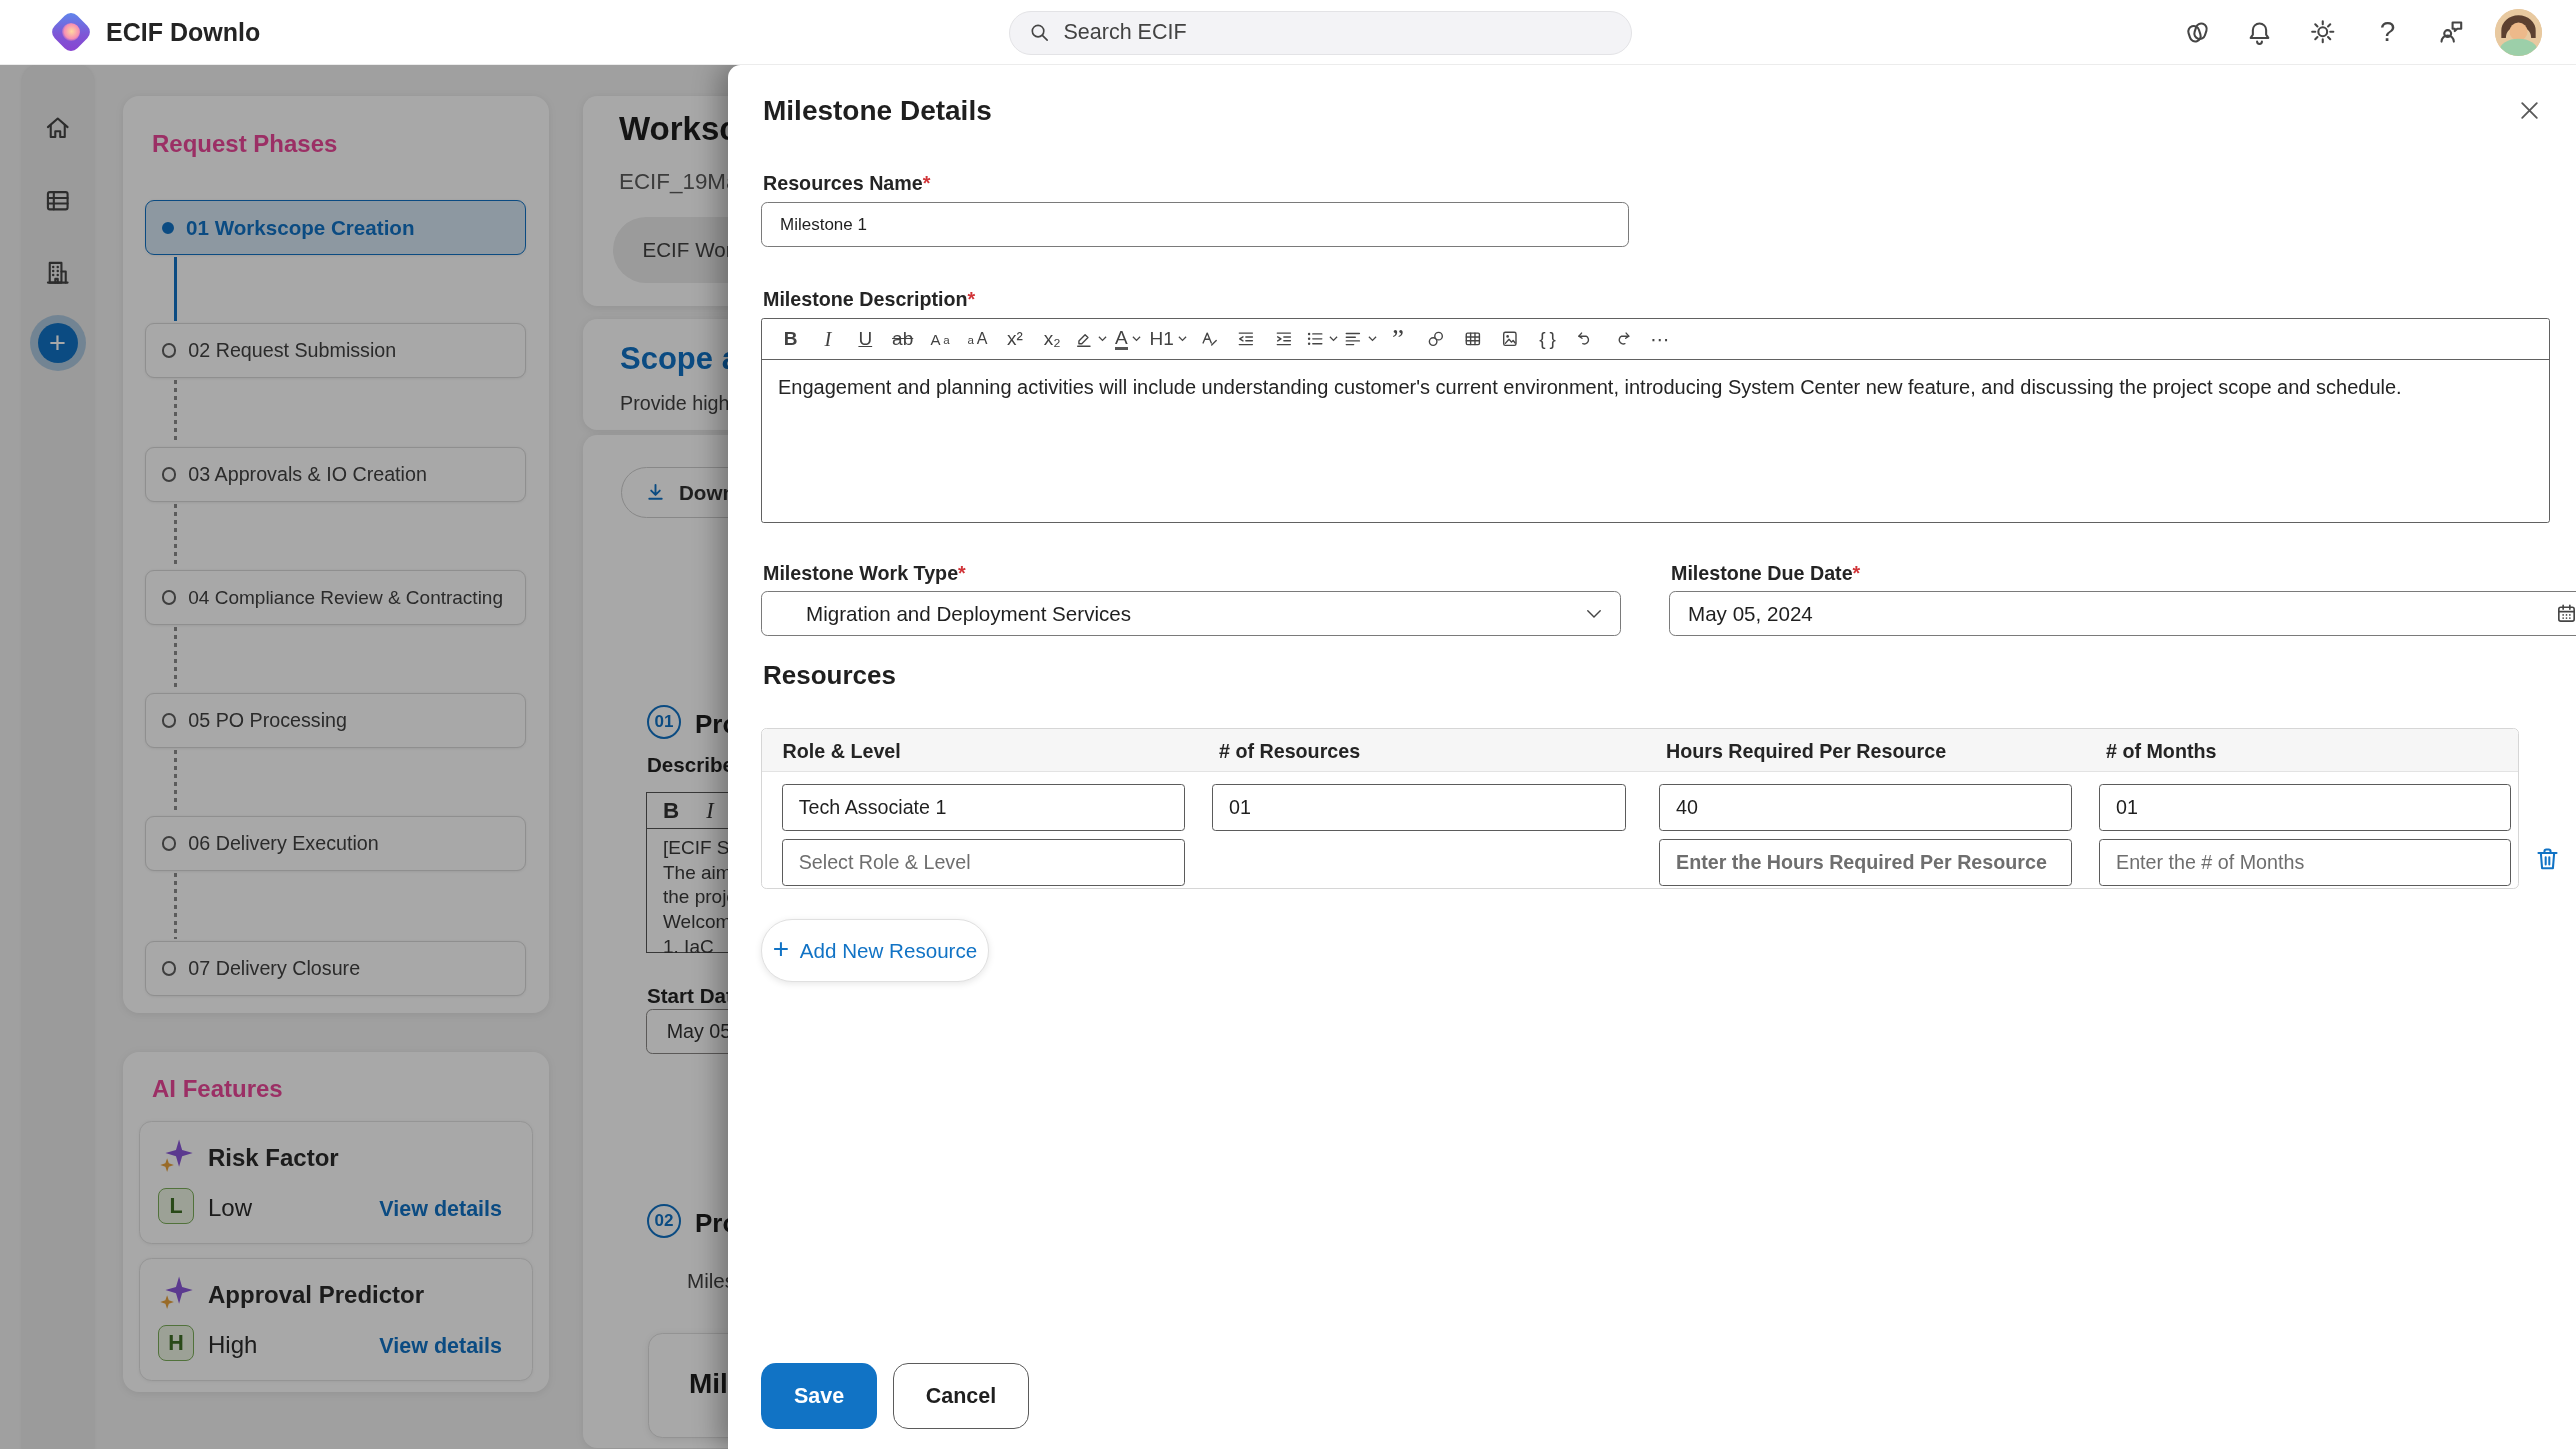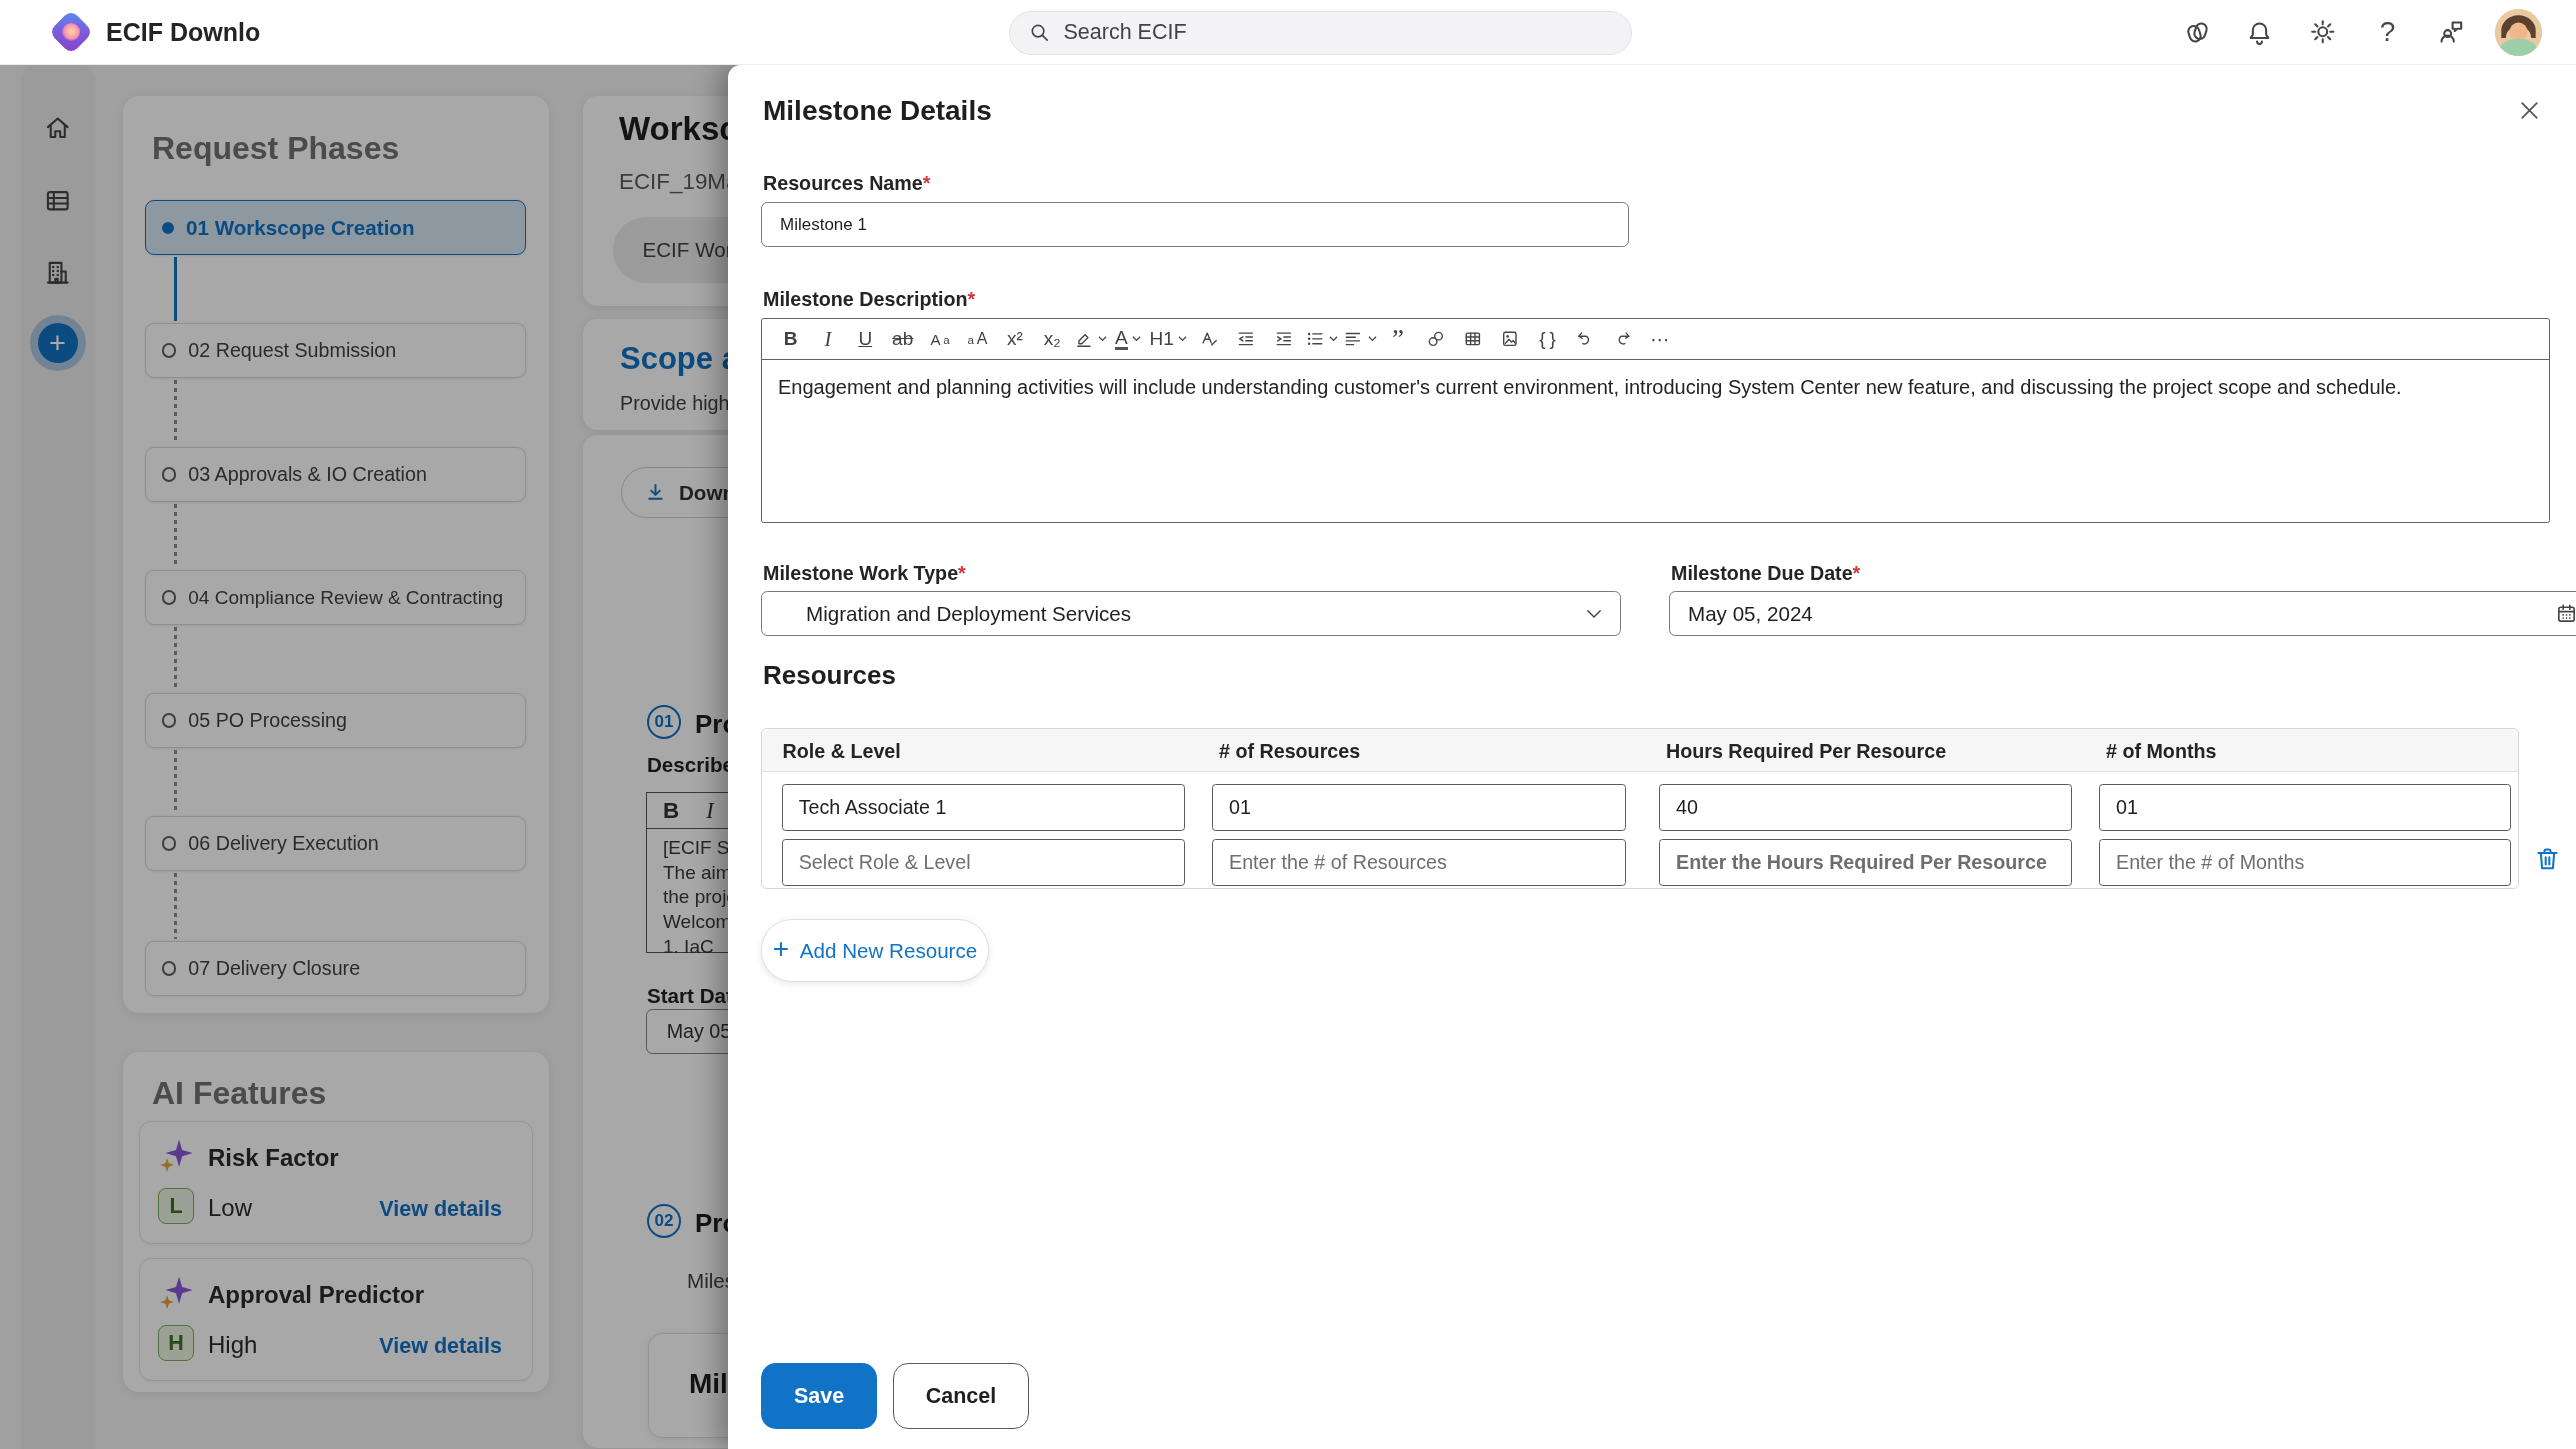--- a/index.html
+++ b/index.html
@@ -21,21 +21,21 @@
 
   
   .page { position:absolute; left:0; top:65px; width:2576px; height:1384px; background:#F3F3F3; }
   .overlay { position:absolute; left:0; top:65px; width:2576px; height:1384px; background:rgba(0,0,0,0.34); z-index:50; }
 
   .rail { position:absolute; left:21.5px; top:0; width:72px; height:1384px; background:#EBEBEB; border-radius:16px 16px 0 0; box-shadow:0 0.9px 3.6px rgba(0,0,0,0.08); }
   .rail-ic { position:absolute; left:21.5px; width:29.5px; height:29.5px; cursor:pointer; }
   .plus-btn { position:absolute; left:16px; top:258px; width:40px; height:40px; border-radius:50%; background:#1173C5; box-shadow:0 0 0 8px rgba(17,115,197,0.28); display:flex; align-items:center; justify-content:center; color:#fff; font-size:29px; font-weight:400; cursor:pointer; }
 
   .card { background:#FFFFFF; border-radius:16px; box-shadow:0 1.8px 9px rgba(0,0,0,0.08); position:absolute; }
-  .panel-h { font-size:32px; font-weight:700; color:#737373; }
+  .panel-h { font-size:24px; font-weight:700; color:#ec4899; }
 
   
   .phase { position:absolute; left:21.5px; width:381px; height:55px; border-radius:9px; border:0.9px solid #D9D9D9; background:#FFFFFF; box-shadow:0 0.9px 2.7px rgba(0,0,0,0.07); display:flex; align-items:center; padding:0 12.5px 0 16px; gap:12.5px; cursor:pointer; }
   .phase .ring { width:14.3px; height:14.3px; border:2.2px solid #5F5F5F; border-radius:50%; flex:0 0 auto; }
   .phase .lbl { font-size:19.7px; color:#424242; white-space:nowrap; overflow:hidden; }
   .phase.active { border:1.8px solid #1173C5; background:#D7E7F5; }
   .phase.active .ring { width:9.8px; height:9.8px; border:6.3px solid #1173C5; background:#fff; }
   .phase.active .lbl { color:#1173C5; font-weight:700; font-size:20.6px; }
   .conn { position:absolute; left:51px; width:2.7px; }
   .conn.solid { background:#1173C5; }
@@ -482,21 +482,20 @@
     <div class="rh-lbl" style="left:904px;">Hours Required Per Resource</div>
     <div class="rh-lbl" style="left:1344px;"># of Months</div>
   </div>
 
   <input class="cell-in" style="left: 19.7px; top: 55px; width: 403px;" value="Tech Associate 1">
   <input class="cell-in" style="left: 450px; top: 55px; width: 414px;" value="01">
   <input class="cell-in" style="left: 897px; top: 55px; width: 413px;" value="40">
   <input class="cell-in" style="left: 1337px; top: 55px; width: 412px;" value="01">
 
   <input class="cell-in" style="left: 19.7px; top: 110px; width: 403px;" placeholder="Select Role &amp; Level">
-  <input class="cell-in" style="left: 450px; top: 110px; width: 414px;" placeholder="Enter the # of Resources">
   <input class="cell-in" style="left: 897px; top: 110px; width: 413px; font-weight: bold;" placeholder="Enter the Hours Required Per Resource">
   <input class="cell-in" style="left: 1337px; top: 110px; width: 412px;" placeholder="Enter the # of Months">
 </div>
 
 <div class="abs" style="left:2533px; top:844px; z-index:61; cursor:pointer;">
   <svg width="29" height="29" viewBox="0 0 24 24" style="fill:none;stroke:#1173C5;stroke-width:1.7;stroke-linecap:round;stroke-linejoin:round;">
       <path d="M4.5 7.5 h15"></path>
       <path d="M9.5 7.5 V6 a1.5 1.5 0 0 1 1.5 -1.5 h2 a1.5 1.5 0 0 1 1.5 1.5 v1.5"></path>
       <path d="M6.5 7.5 L7.5 20 h9 L17.5 7.5"></path>
       <path d="M10.5 11 v6 M13.5 11 v6"></path>

